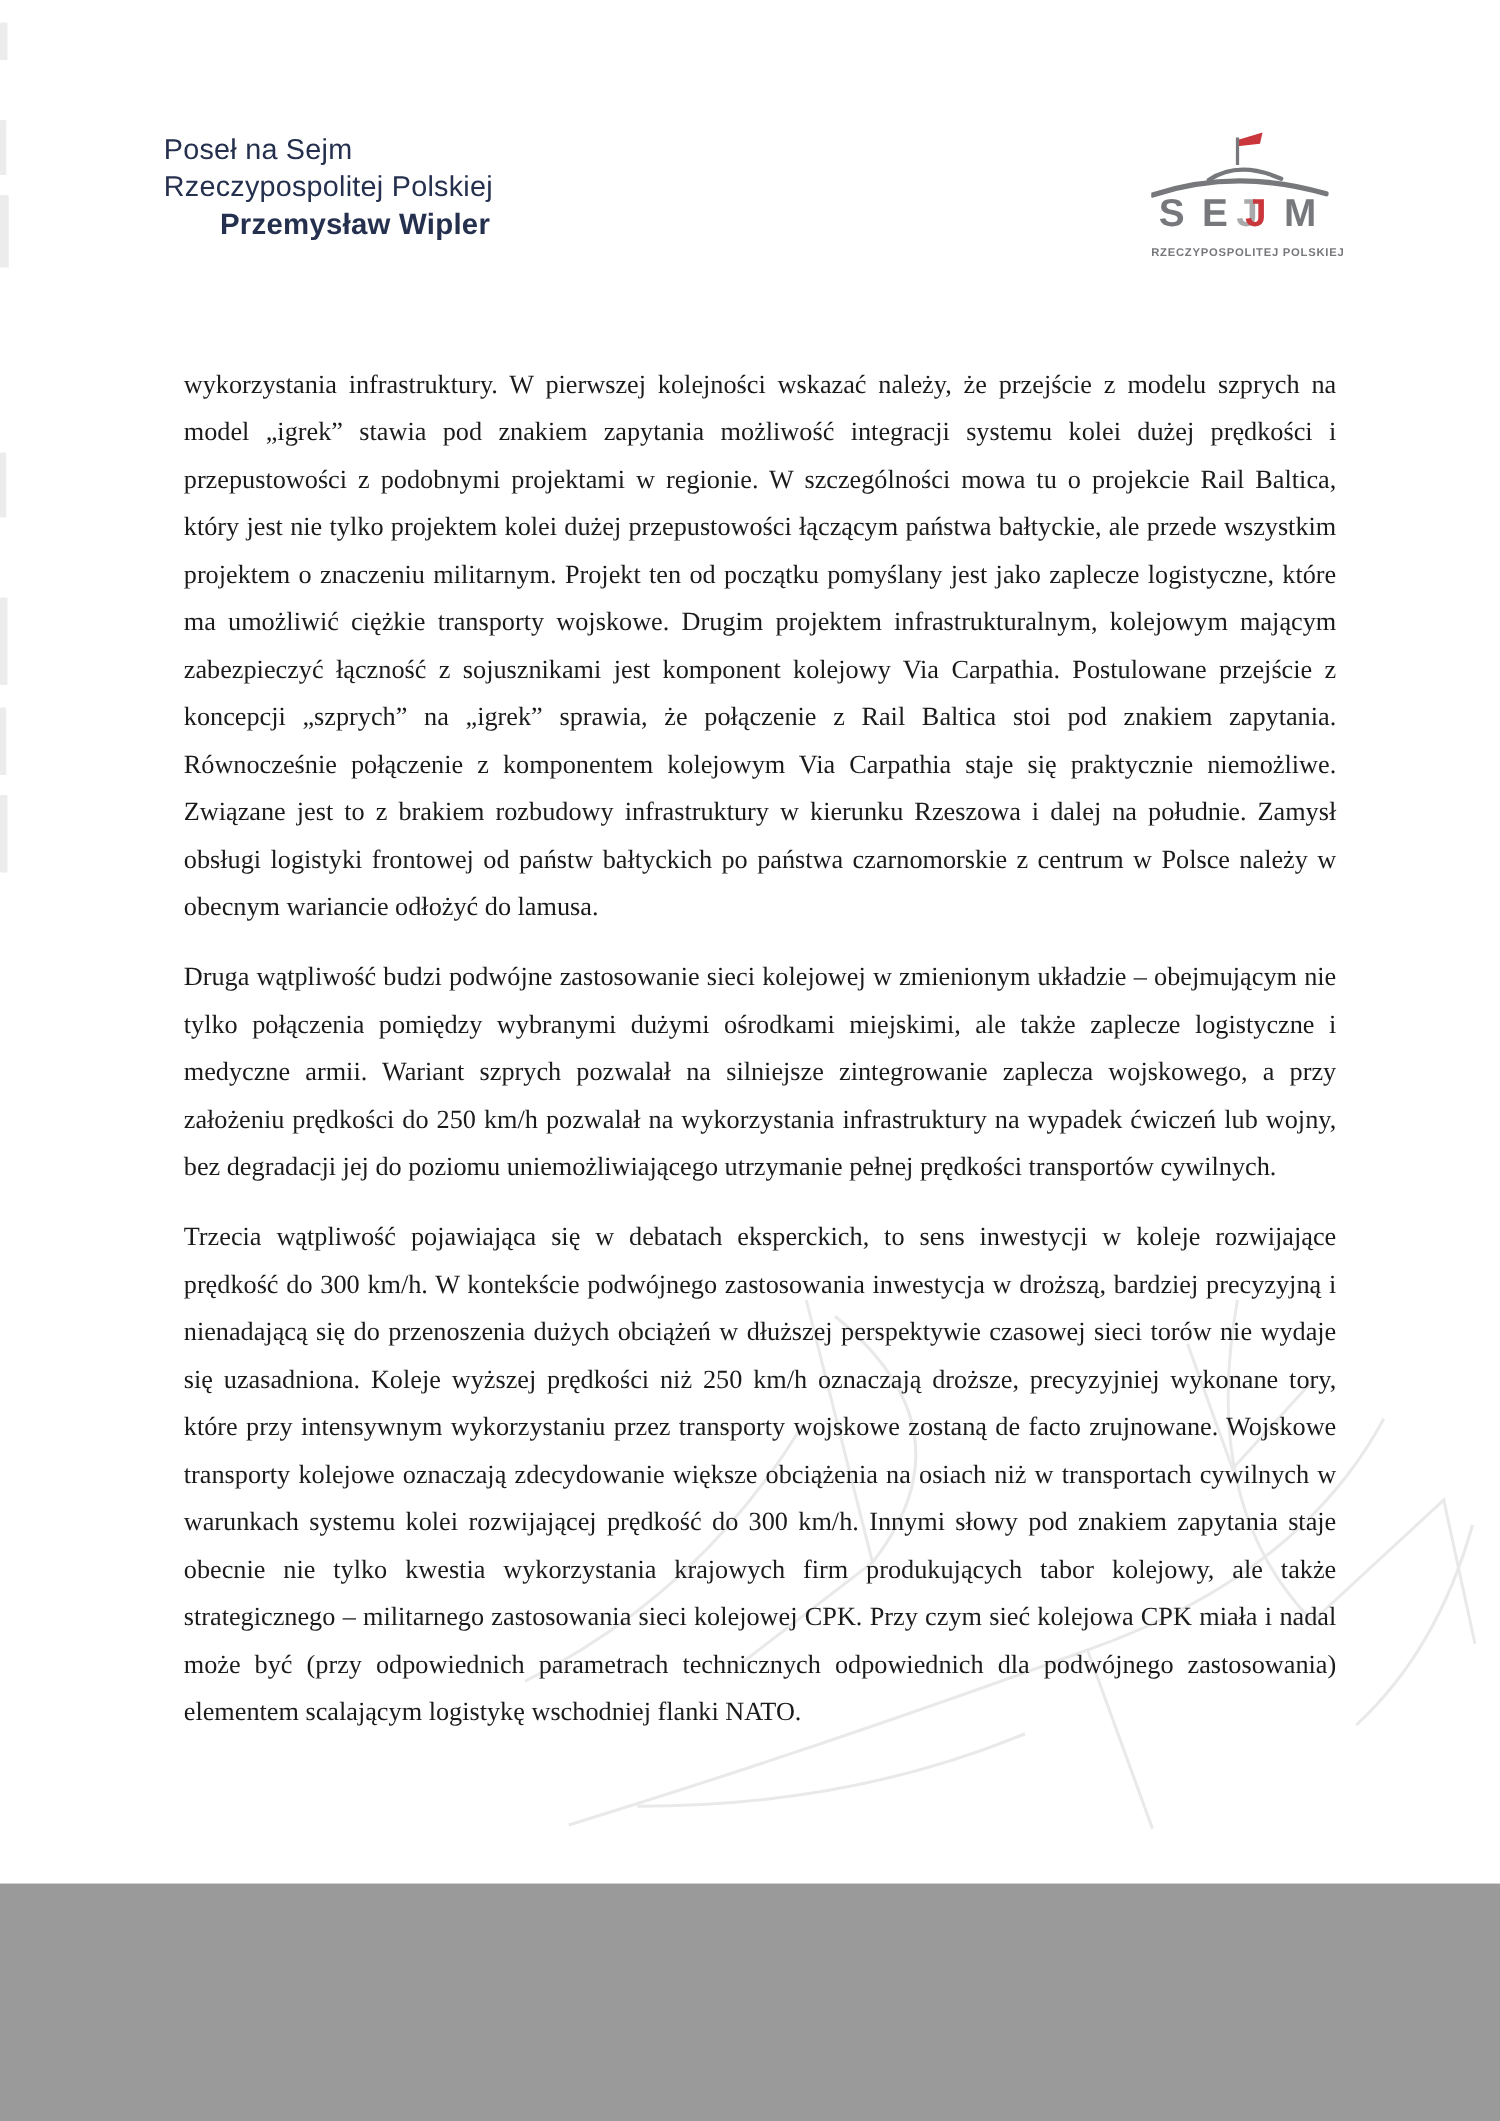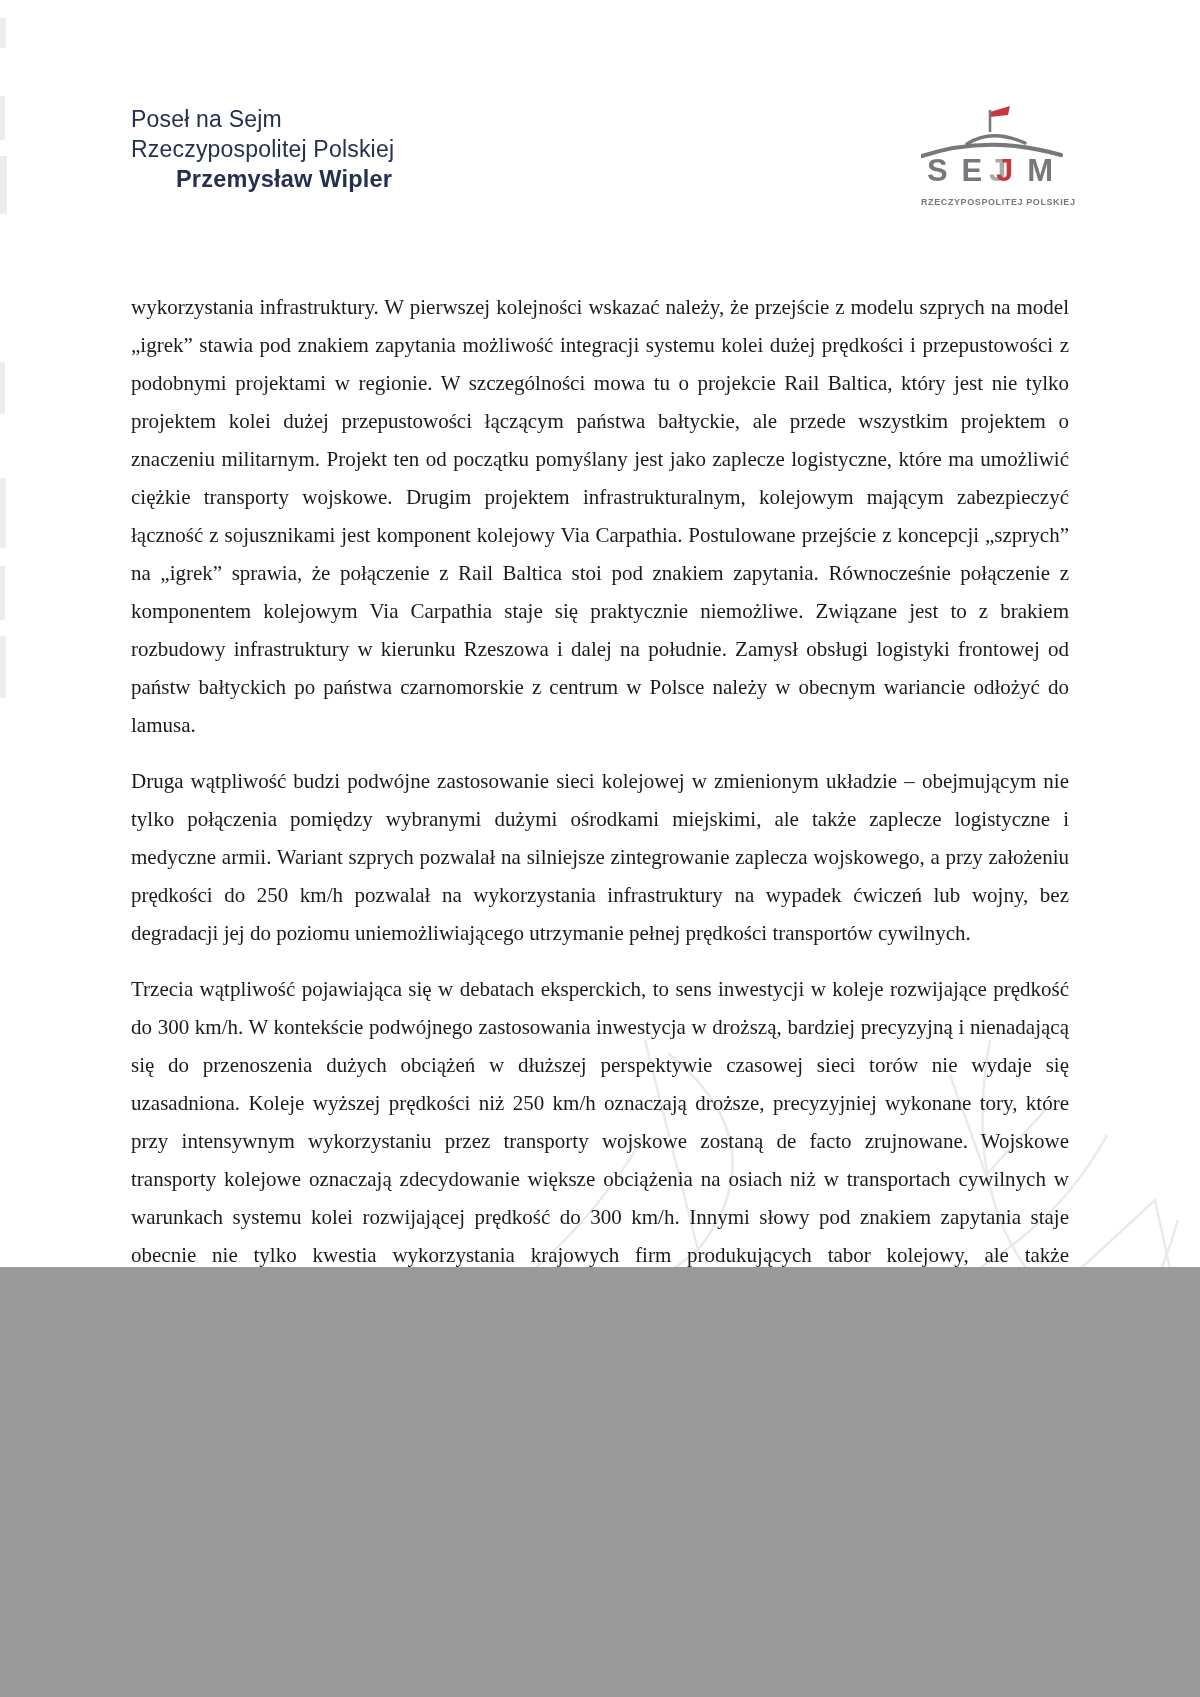--- a/index.html
+++ b/index.html
@@ -1,18 +1,18 @@
 <!DOCTYPE html>
 <html lang="pl"><head>
 <meta charset="utf-8">
 <style>
   html,body{margin:0;padding:0;background:#9a9a9a;}
   .page{
     position:relative;
-    width:1200px;height:1267px;
+    width:1200px;height:1507px;
     background:#ffffff;
     overflow:hidden;
     font-family:"Liberation Serif", serif;
   }
   
   .header-block{
     position:absolute;left:131px;top:104px;
     font-family:"Liberation Sans", sans-serif;
     color:#24304E;
     font-size:23px;line-height:30px;
@@ -43,21 +43,21 @@
   .watermark{position:absolute;left:350px;top:1015px;width:840px;height:470px;pointer-events:none;}
   .watermark path{stroke:#e9e9e9;stroke-width:2.4;fill:none;}
   
   .edge-artifact{position:absolute;left:0;background:#ececec;border-radius:1px;}
   
   .body-text{
     position:absolute;left:131px;top:288px;width:938px;
     font-size:21px;line-height:38px;color:#1b1b1b;
   }
   .body-text p{
-    margin:0 0 18px 0;
+    margin:0 0 18px 16px;
     text-align:justify;
     text-align-last:left;
   }
   
   .page-number{
     position:absolute;left:0;top:1522px;width:1200px;
     text-align:center;
     font-family:"Liberation Sans", sans-serif;
     font-size:19px;color:#1a1a1a;
   }

